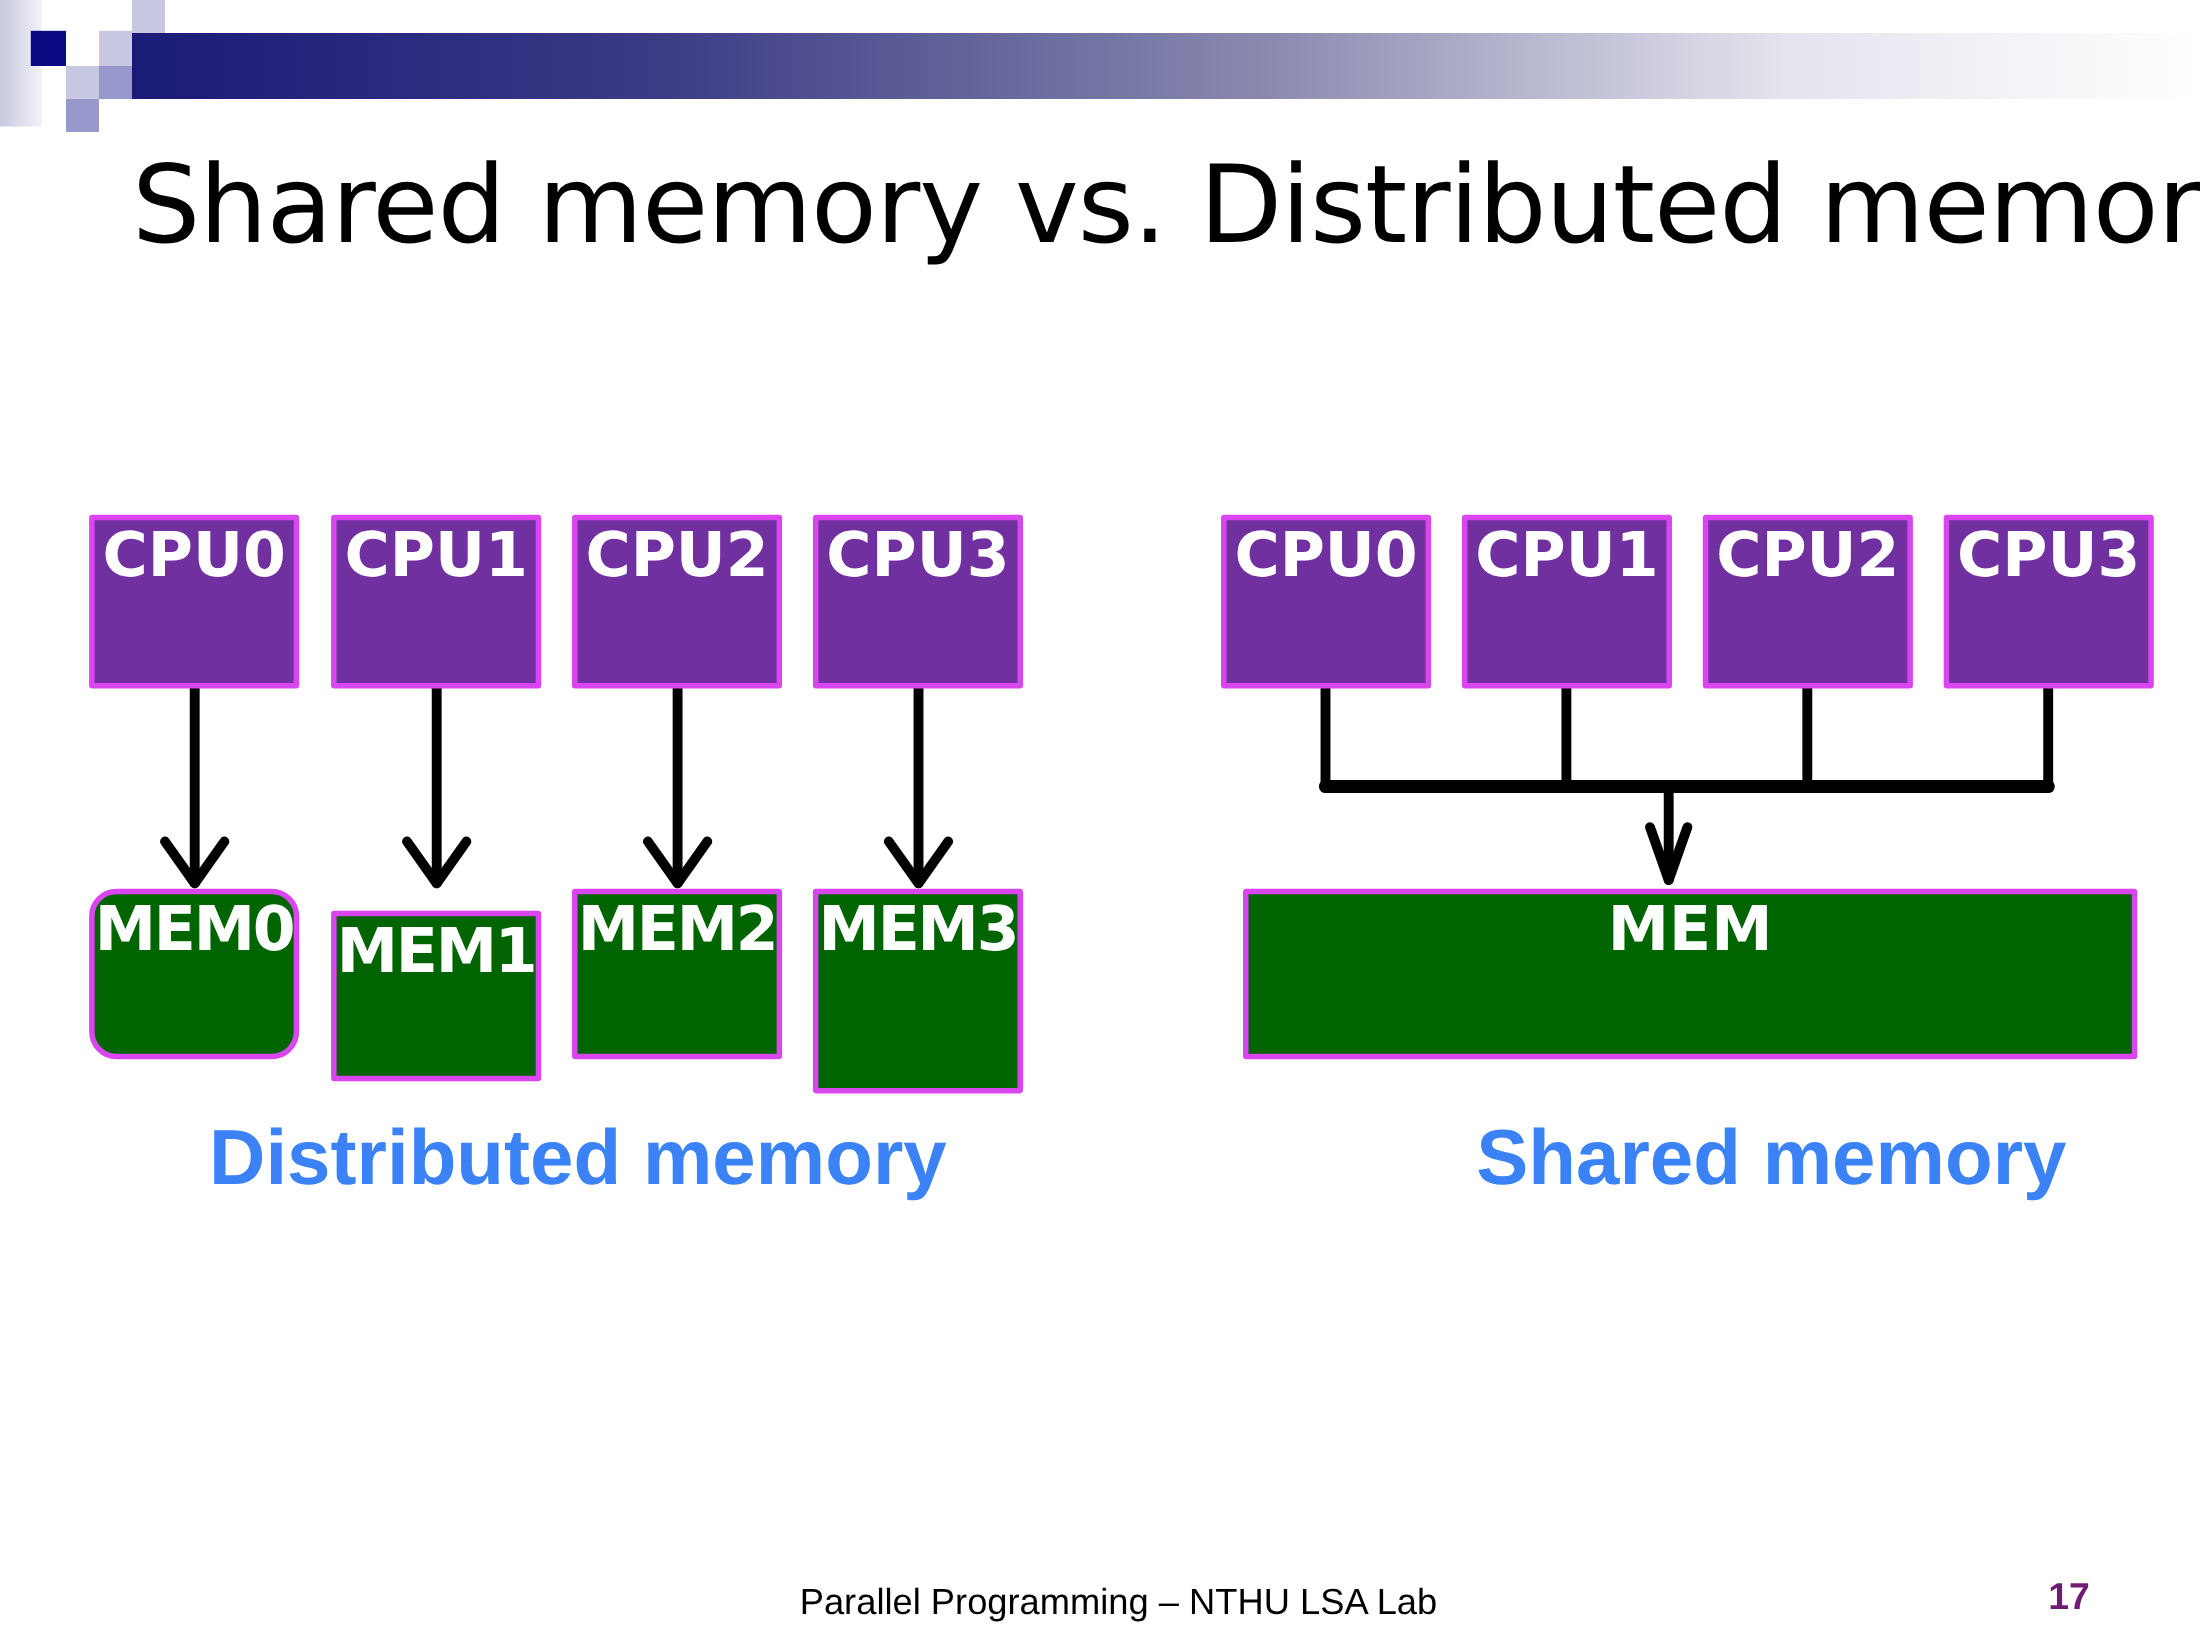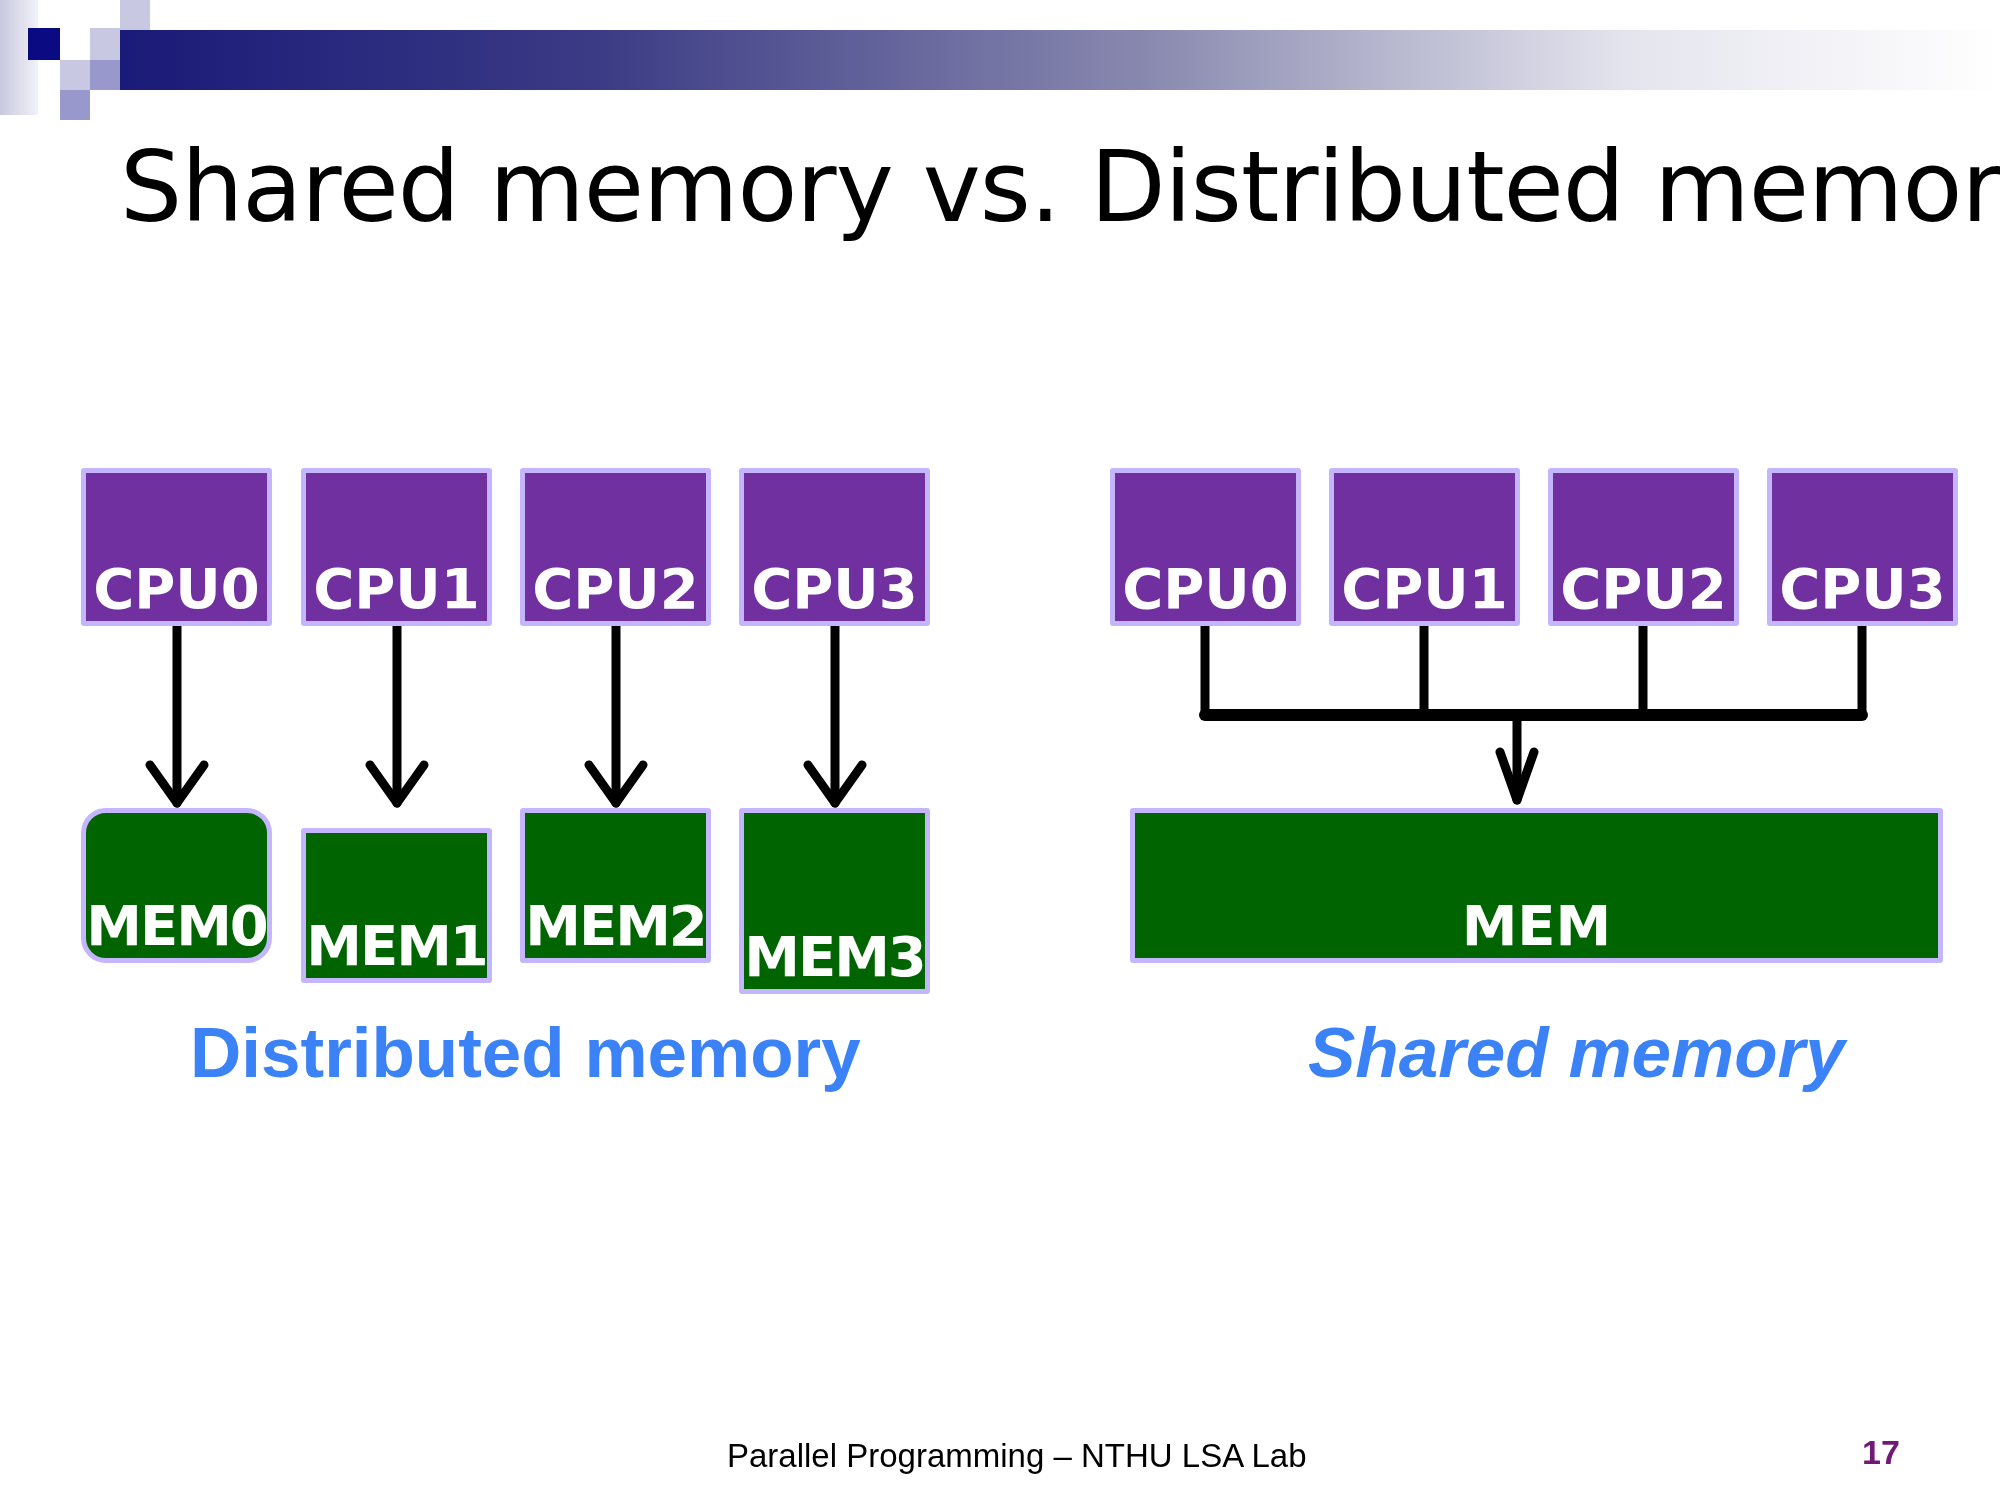--- a/index.html
+++ b/index.html
@@ -3,22 +3,22 @@
 <meta charset="utf-8">
 <style>
   html, body { margin:0; padding:0; background:#ffffff; }
   body { width:2000px; height:1500px; position:relative; overflow:hidden;
          font-family:"Liberation Sans", sans-serif; }
   .sq { position:absolute; width:38px; height:38px; }
   .topbar { position:absolute; left:120px; top:30px; width:1880px; height:60px;
             background:linear-gradient(to right,#1a1a78 0%,#3a3a85 25%,#8a8ab0 55%,#e4e4ee 80%,#ffffff 100%); }
   .title { position:absolute; left:120px; top:130px; font-family:"DejaVu Sans", sans-serif;
            font-size:98px; color:#000; letter-spacing:-1px; white-space:nowrap; }
-  .box { position:absolute; box-sizing:border-box; border:5px solid #c4b5fd;
-         display:flex; align-items:flex-end; justify-content:center;
+  .box { position:absolute; box-sizing:border-box; border:5px solid #d946ef;
+         display:flex; align-items:flex-start; justify-content:center;
          color:#fff; font-family:"DejaVu Sans", sans-serif; font-weight:bold; white-space:nowrap;
          border-radius:3px; overflow:visible; }
   .cpu { background:#7030a0; font-size:56px; }
   .mem { background:#006400; font-size:56px; letter-spacing:-2px; }
   .caption { position:absolute; font-family:"Liberation Sans", sans-serif; font-weight:bold;
              font-size:71px; color:#3b82f6; white-space:nowrap; }
   .footer { position:absolute; top:1437px; left:727px; font-family:"Liberation Sans", sans-serif;
             font-size:33px; color:#000; white-space:nowrap; }
   .pagenum { position:absolute; top:1433px; left:1862px; font-family:"Liberation Sans", sans-serif;
              font-weight:bold; font-size:34px; color:#701a75; }
@@ -115,17 +115,17 @@
       <span>CPU2</span>
     </div>
   <div class="box cpu" style="left:1767px;top:468px;width:191px;height:158px;">
       <span>CPU3</span>
     </div>
 
   <div class="box mem" style="left:1110px;top:808px;width:813px;height:155px;letter-spacing:0;margin-left:20px;">
       <span>MEM</span>
     </div>
 
-  <div class="caption" style="left:1308px;top:1012px;font-style:italic;">Shared memory</div>
+  <div class="caption" style="left:1342px;top:1012px;">Shared memory</div>
 </div>
 
 <div class="footer">Parallel Programming – NTHU LSA Lab</div>
 <div class="pagenum">17</div>
 
 </body></html>

